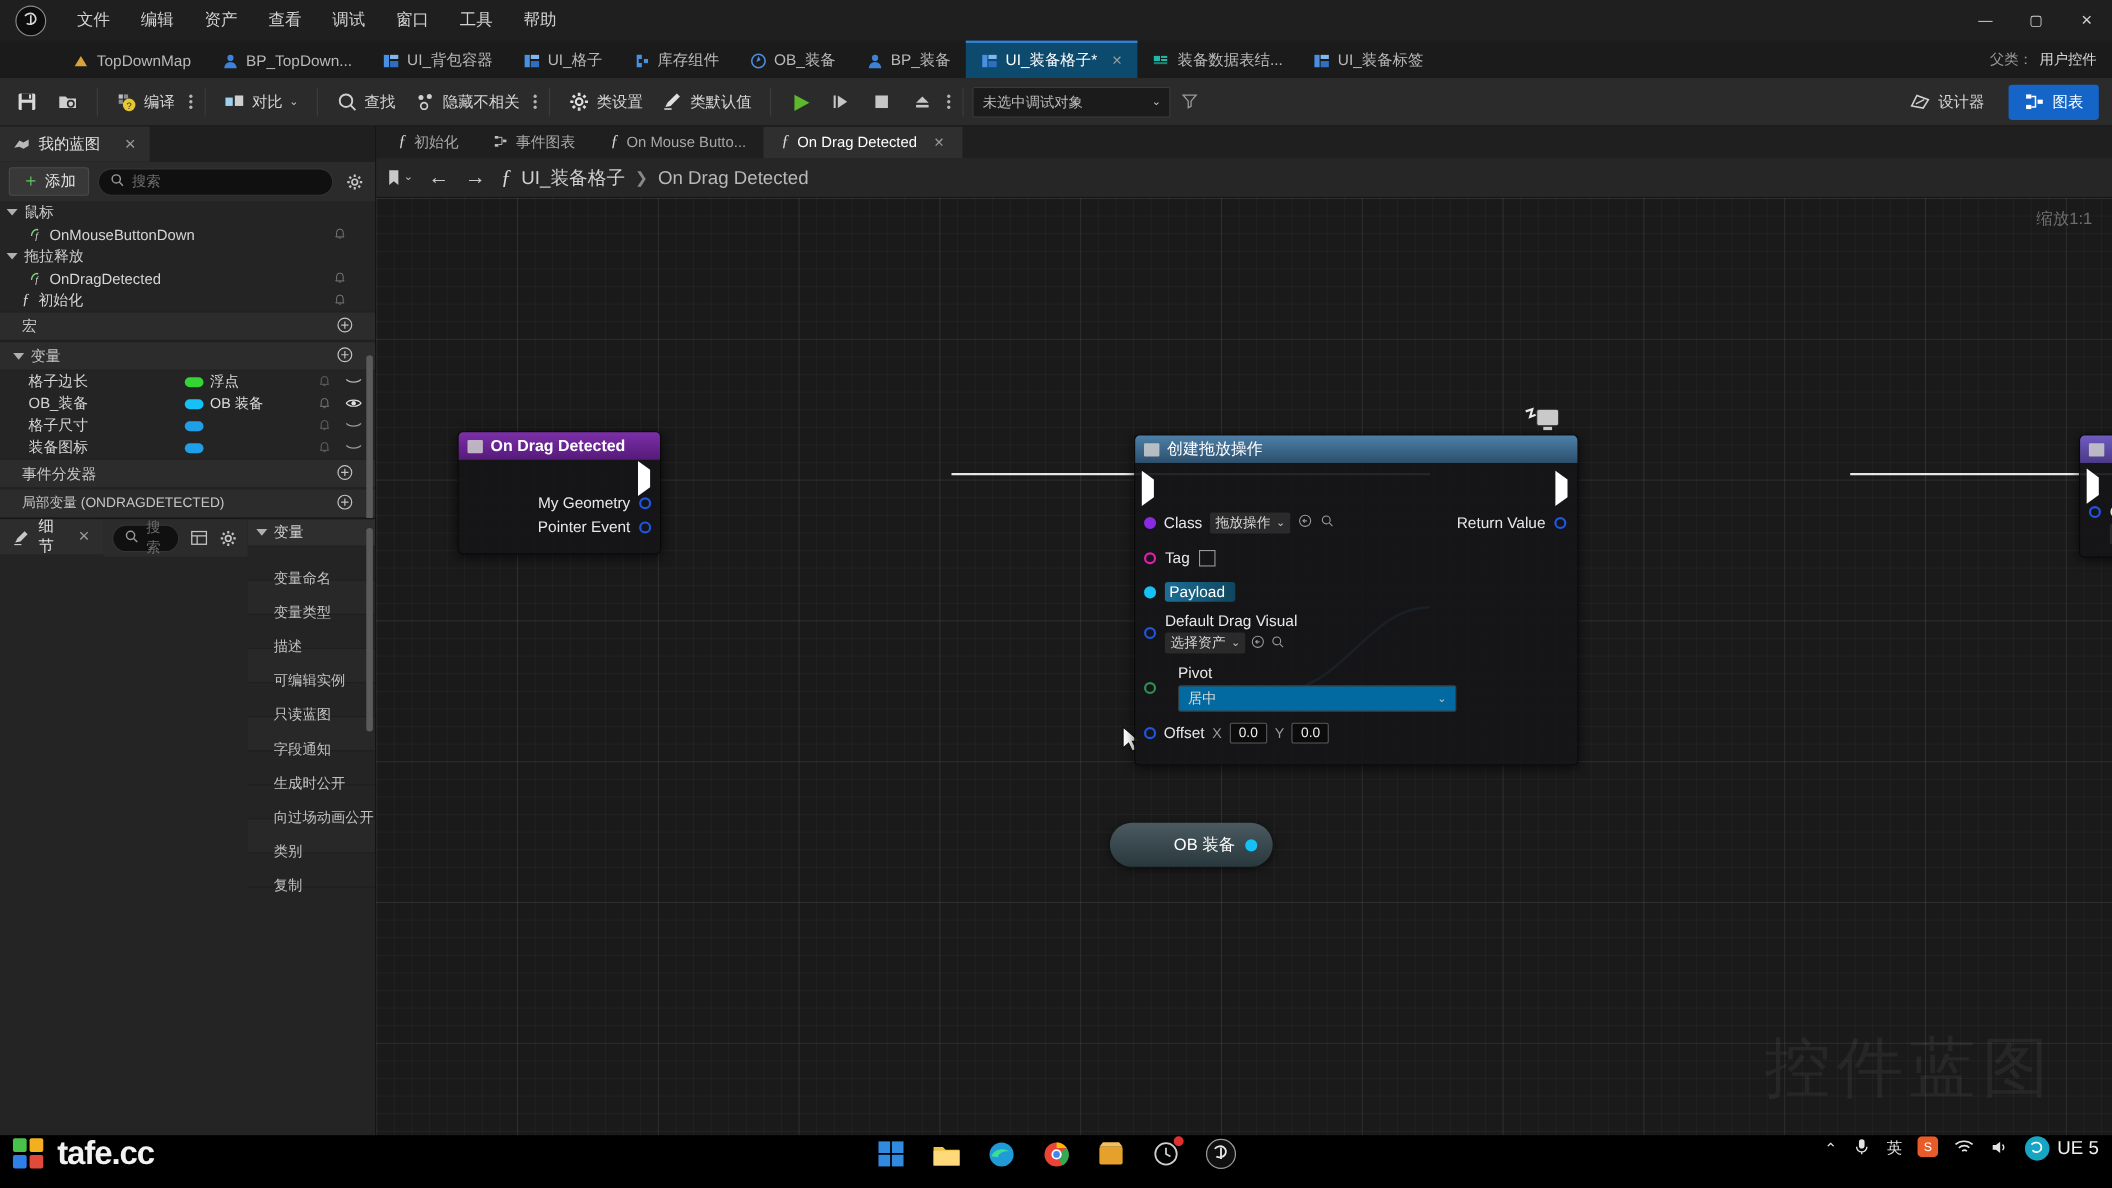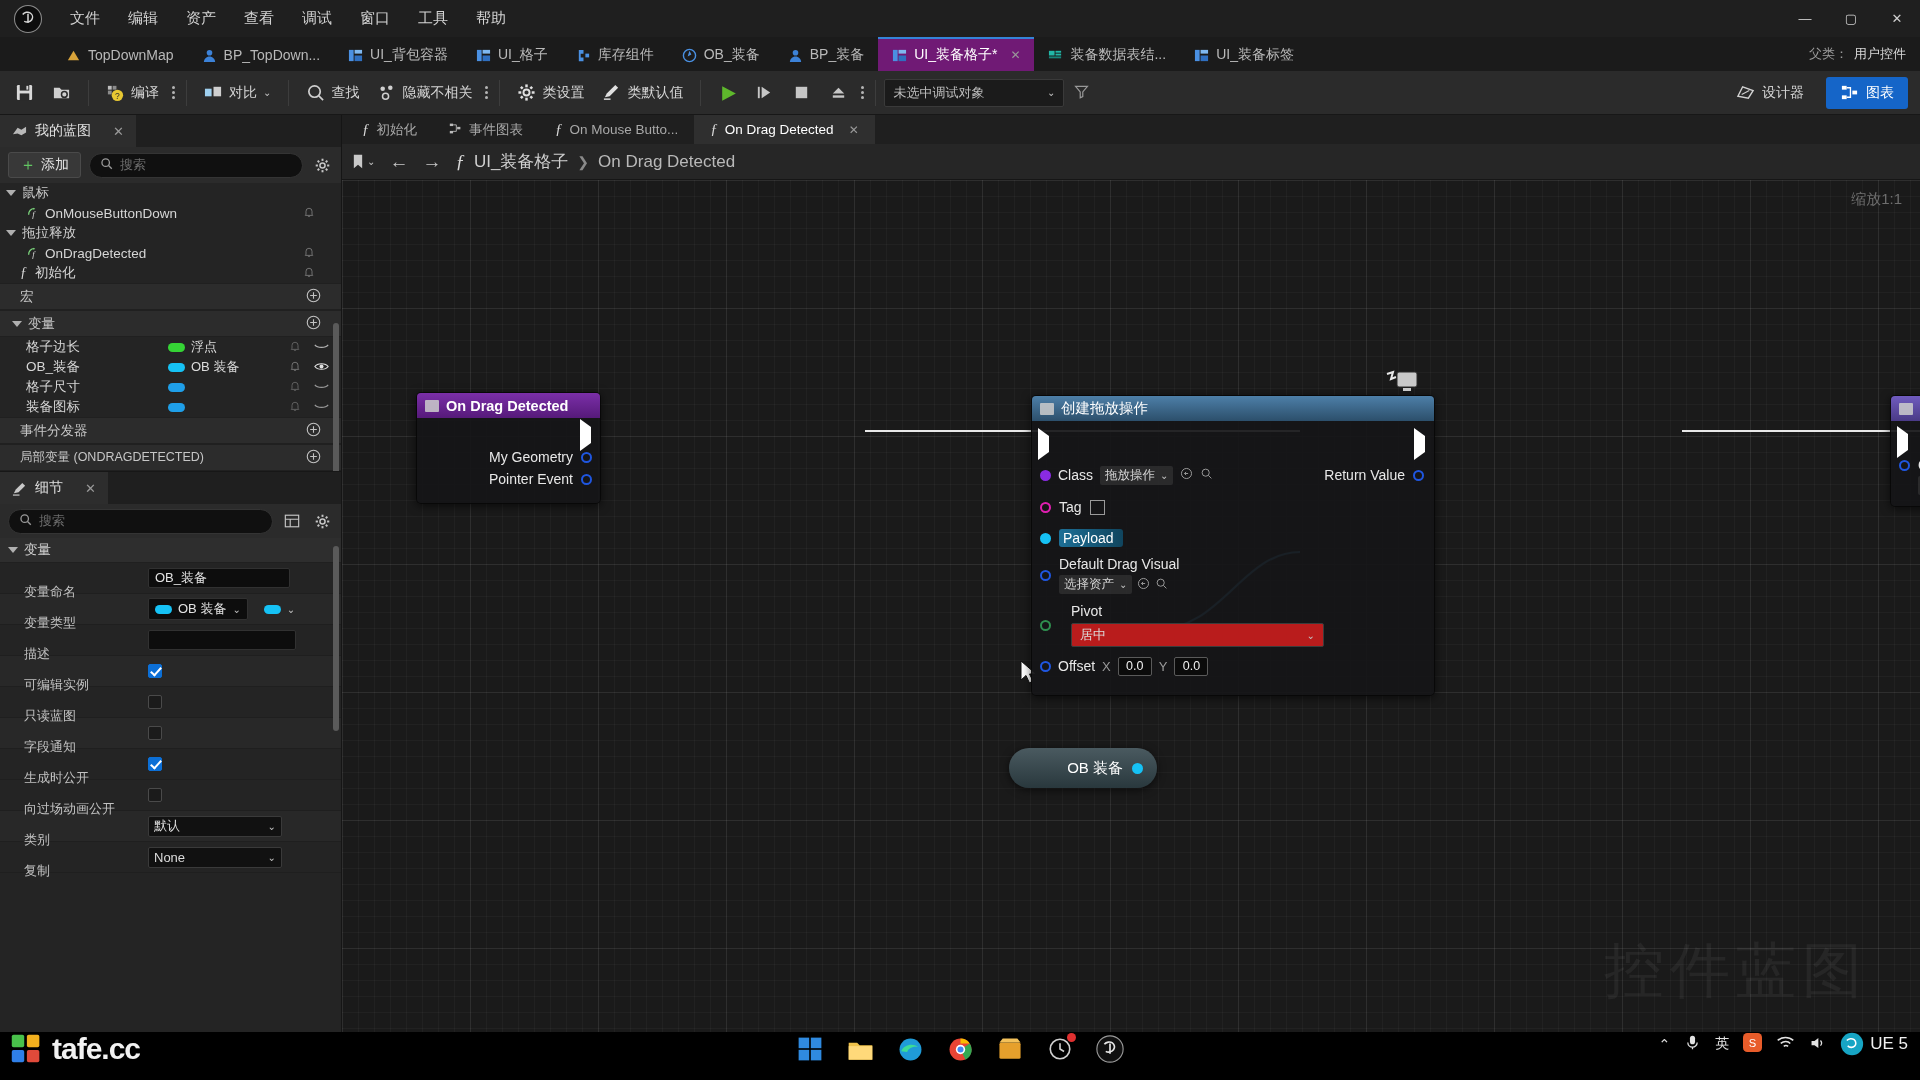--- a/index.html
+++ b/index.html
@@ -13,21 +13,21 @@
   .ue-logo svg { width:30px; height:30px; }
   .menu { display:flex; align-items:center; gap:0px; }
   .menu-item { padding:4px 14px; font-size:15px; color:#d2d2d2; cursor:default; }
   .win-ctrls { position:absolute; right:0; top:0; height:37px; display:flex; }
   .win-btn { width:46px; height:37px; display:flex; align-items:center; justify-content:center; color:#cfcfcf; font-size:13px; }
 
   
   .tabstrip { height:34px; background:#1b1b1b; display:flex; align-items:flex-end; flex:0 0 34px; position:relative; padding-left:52px; }
   .atab { height:34px; display:flex; align-items:center; gap:7px; padding:0 14px; font-size:14px; color:#b9b9b9;
           border-top:2px solid transparent; white-space:nowrap; }
-  .atab.active { background:#701a75; color:#ffffff; border-top:2px solid #3584d8;text-align:right; }
+  .atab.active { background:#0c4a6e; color:#ffffff; border-top:2px solid #3584d8;text-align:right; }
   .atab .tclose { font-size:12px; color:#9a9a9a; margin-left:6px; }
   .tabicon { width:15px; height:15px; flex:0 0 15px; display:inline-block; position:relative; }
   .tabright { position:absolute; right:14px; top:8px; font-size:13px; color:#9c9c9c; display:flex; gap:6px;}
   .tabright b { color:#d8d8d8; font-weight:normal; }
 
   
   .toolbar { height:44px; background:#2b2b2b; display:flex; align-items:center; flex:0 0 44px;
              border-bottom:1px solid #171717; padding:0 6px; gap:0; position:relative;}
   .tbsep { width:1px; height:26px; background:#3d3d3d; margin:0 8px; }
   .tbbtn { height:34px; display:flex; align-items:center; gap:6px; padding:0 9px; font-size:14px; color:#d6d6d6; border-radius:2px; }
@@ -65,21 +65,21 @@
   .sec-row { height:27px; display:flex; align-items:center; padding-left:6px; font-size:13.5px; color:#c6c6c6;
              background:#2c2c2c; border-top:1px solid #202020; border-bottom:1px solid #202020; position:relative; }
   .sec-row .plusc { position:absolute; right:20px; }
   .var-row { height:20px; display:flex; align-items:center; padding-left:26px; font-size:13.5px; color:#d6d6d6; position:relative; }
   .var-type { position:absolute; left:168px; display:flex; align-items:center; gap:6px; font-size:13px; color:#dcdcdc;}
   .pill { width:17px; height:9px; border-radius:5px; display:inline-block; }
   .var-row .bell { position:absolute; right:40px; opacity:.55; }
   .var-row .eye { position:absolute; right:12px; }
 
   
-  .details { flex:1 1 auto; display:flex; flex-direction:column; min-height:0; border-top:1px solid #171717;}
+  .details { flex:1 1 auto; display:flex; flex-direction:row; min-height:0; border-top:1px solid #171717;}
   .det-search { height:34px; display:flex; align-items:center; gap:8px; padding:5px 8px; background:#2b2b2b; }
   .det-body { flex:1 1 auto; overflow:hidden; position:relative; }
   .det-cat { height:25px; display:flex; align-items:center; padding-left:8px; background:#2e2e2e; font-size:13.5px; color:#d0d0d0;
              border-bottom:1px solid #202020;}
   .det-row { height:31px; display:flex; align-items:center; font-size:13px; color:#bfbfbf; border-bottom:1px solid #1f1f1f; }
   .det-row.alt { background:#282828; }
   .det-lbl { width:148px; flex:0 0 148px; padding-left:24px; color:#c2c2c2;margin-top:28px; }
   .det-val { flex:1 1 auto; padding-right:18px; display:flex; align-items:center; }
   .txtfield { height:20px; flex:1 1 auto; background:#0d0d0d; border:1px solid #313131; border-radius:2px; padding:0 6px;
               font-size:13px; color:#e3e3e3; display:flex; align-items:center; max-width:142px;}
@@ -139,21 +139,21 @@
   .pin.cyan { background:#16c2f5; border-color:#16c2f5; }
 
   .varnode { position:absolute; height:40px; border-radius:20px; background:linear-gradient(180deg,#4a5a60,#29383d);
              display:flex; align-items:center; justify-content:flex-end; gap:9px; padding:0 14px 0 30px;
              font-size:15px; color:#fff; box-shadow:0 2px 8px rgba(0,0,0,.6); }
 
   .minidd { height:19px; background:rgba(255,255,255,.09); border-radius:2px; display:inline-flex; align-items:center;
             gap:5px; padding:0 5px; font-size:12.5px; color:#d6d6d6; }
   .numfield { height:19px; min-width:34px; background:#0b0b0b; border:1px solid #5a5a5a; border-radius:2px; display:inline-flex;
               align-items:center; justify-content:center; font-size:12.5px; color:#efefef; padding:0 5px;}
-  .wide-dd { height:24px; background:#b91c1c; border:1px solid #3c3c3c; border-radius:2px; display:flex; align-items:center;
+  .wide-dd { height:24px; background:#0369a1; border:1px solid #3c3c3c; border-radius:2px; display:flex; align-items:center;
              justify-content:space-between; padding:0 8px; font-size:13px; color:#dcdcdc; }
   .tagbox { width:15px; height:15px; border:1px solid #9a9a9a; background:transparent; display:inline-block;}
   .payload-hl { background:linear-gradient(90deg,#1d6f96,#10455e); border-radius:3px; padding:1px 9px 1px 4px; color:#fff;}
 
   
   .statusbar { height:30px; flex:0 0 30px; background:#2b2b2b; display:flex; align-items:center; gap:0; padding:0 6px;
                border-top:1px solid #171717; font-size:13px; color:#c2c2c2; }
   .sb-item { display:flex; align-items:center; gap:6px; padding:0 10px; height:24px; }
   .sb-sep { width:1px; height:18px; background:#3d3d3d; }
   .cmdinput { height:20px; width:345px; background:#101010; border:1px solid #2f2f2f; border-radius:2px; padding:0 8px;

